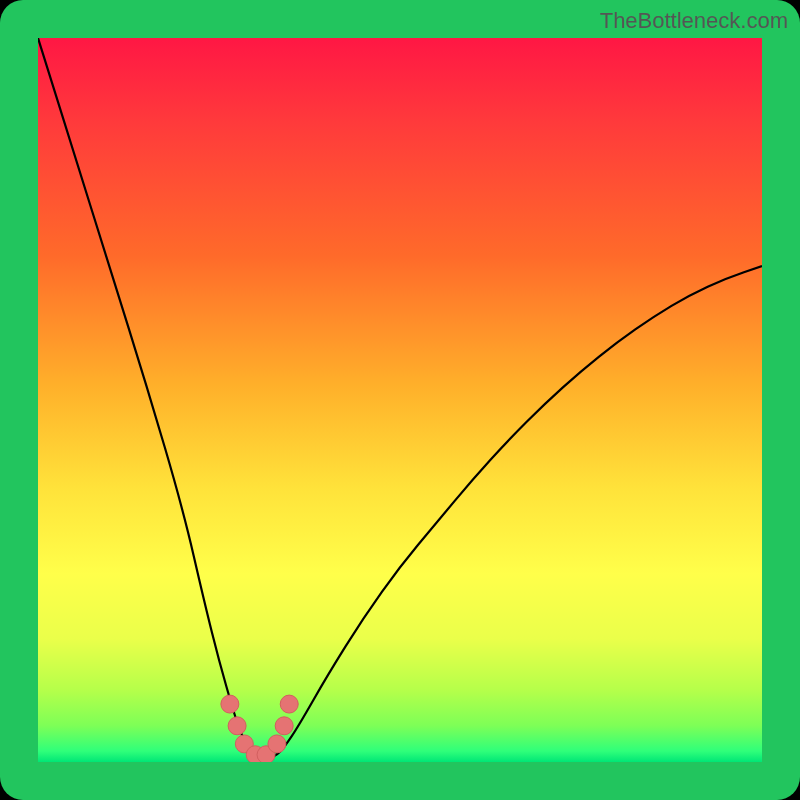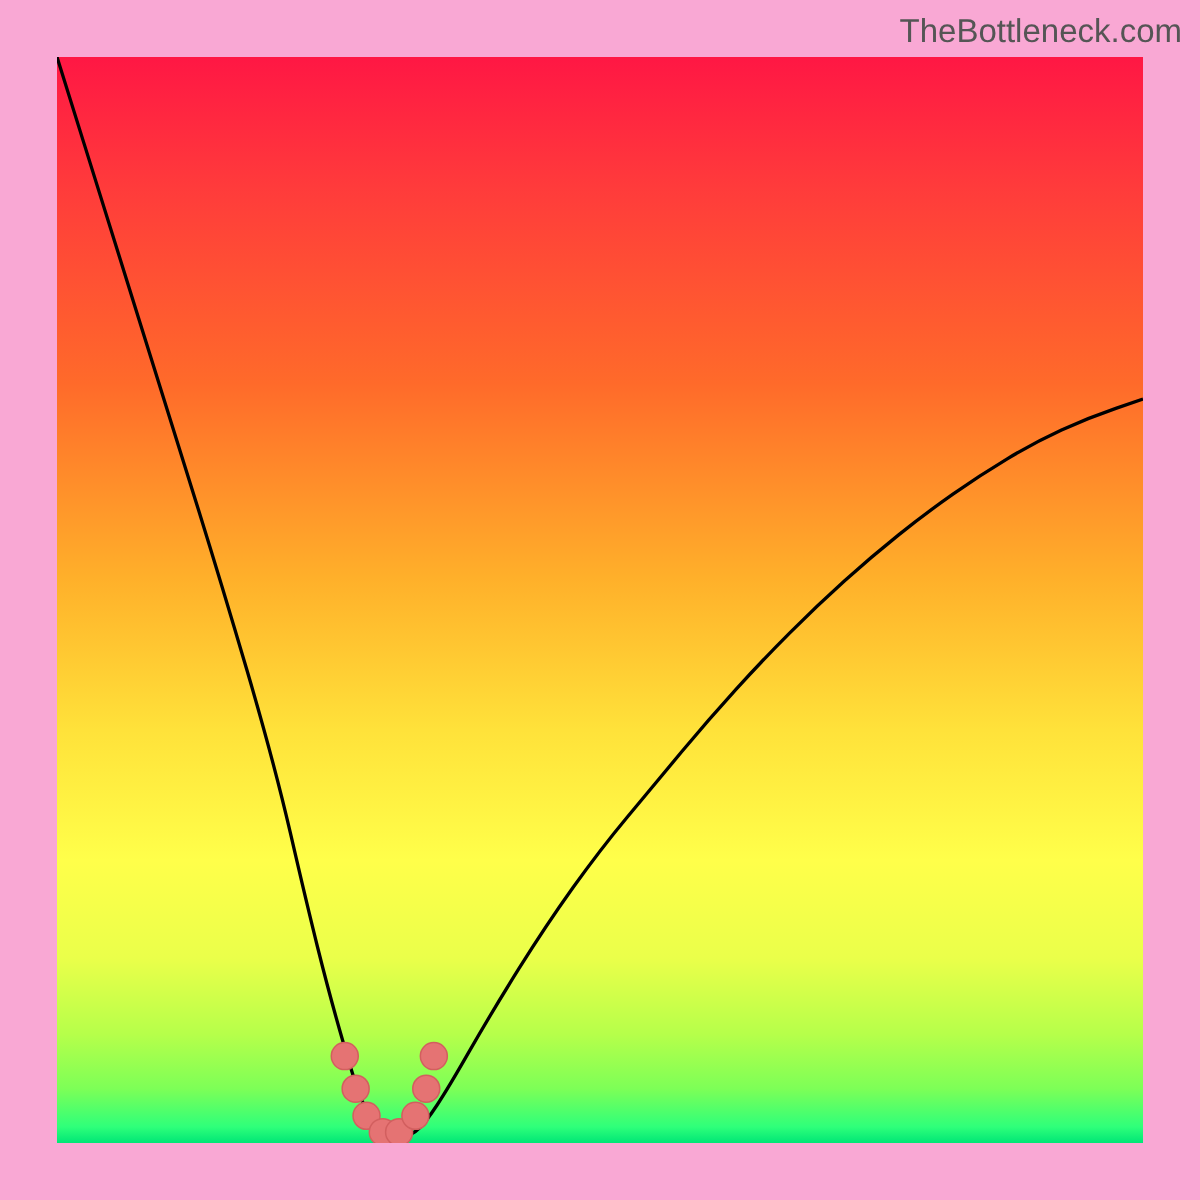--- a/index.html
+++ b/index.html
@@ -9,21 +9,22 @@
     height: 800px;
     background: #000;
     overflow: hidden;
     font-family: Arial, Helvetica, sans-serif;
   }
   .frame {
     position: absolute;
     left: 0; top: 0;
     width: 800px;
     height: 800px;
-    background: #f9a8d4;
+    background: #22c55e;
+    border-radius: 23px;
   }
   .plot {
     position: absolute;
     left: 38px;
     top: 38px;
     width: 724px;
     height: 724px;
   }
   .watermark {
     position: absolute;

